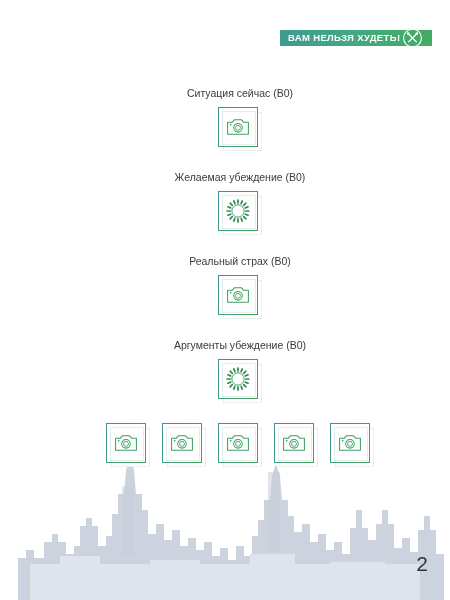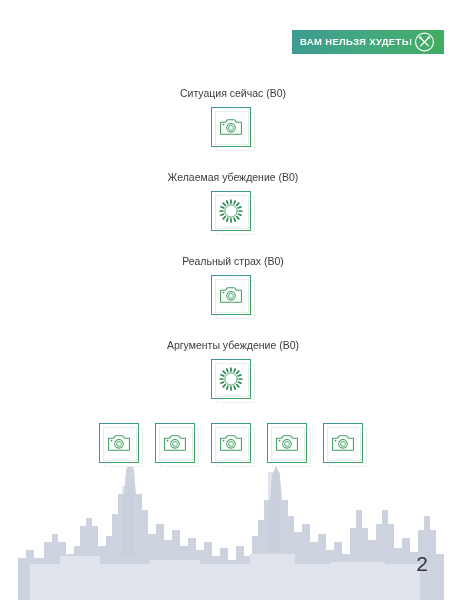--- a/index.html
+++ b/index.html
@@ -12,24 +12,24 @@
     height: 600px;
     position: relative;
     overflow: hidden;
     font-family: "Liberation Sans", sans-serif;
     background: #ffffff;
   }
 
   
   #banner {
     position: absolute;
-    left: 292px;
+    left: 280px;
     top: 30px;
     width: 152px;
-    height: 24px;
+    height: 16px;
     background: linear-gradient(90deg, #3e9b91 0%, #43a882 45%, #42ac62 100%);
     display: flex;
     align-items: center;
     justify-content: flex-start;
     box-sizing: border-box;
     padding-left: 8px;
   }
   #banner-text {
     color: #ffffff;
     font-size: 9.5px;
@@ -54,21 +54,21 @@
     bottom: 0;
     width: 450px;
     height: 150px;
     z-index: 0;
     opacity: 1;
   }
 
   
   #content {
     position: absolute;
-    left: 8px;
+    left: 15px;
     top: 0;
     width: 411px;
     height: 600px;
     z-index: 2;
   }
   .section {
     position: absolute;
     width: 450px;
     text-align: center;
   }

